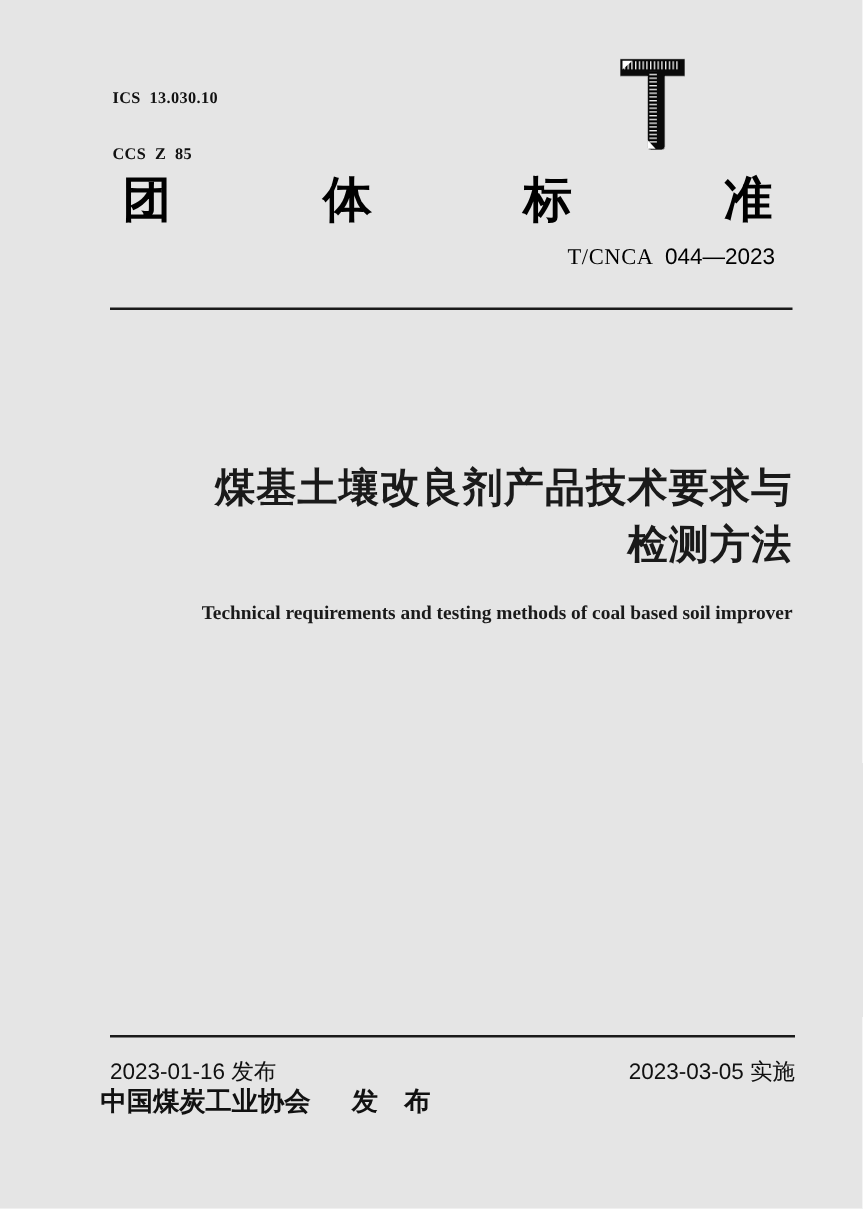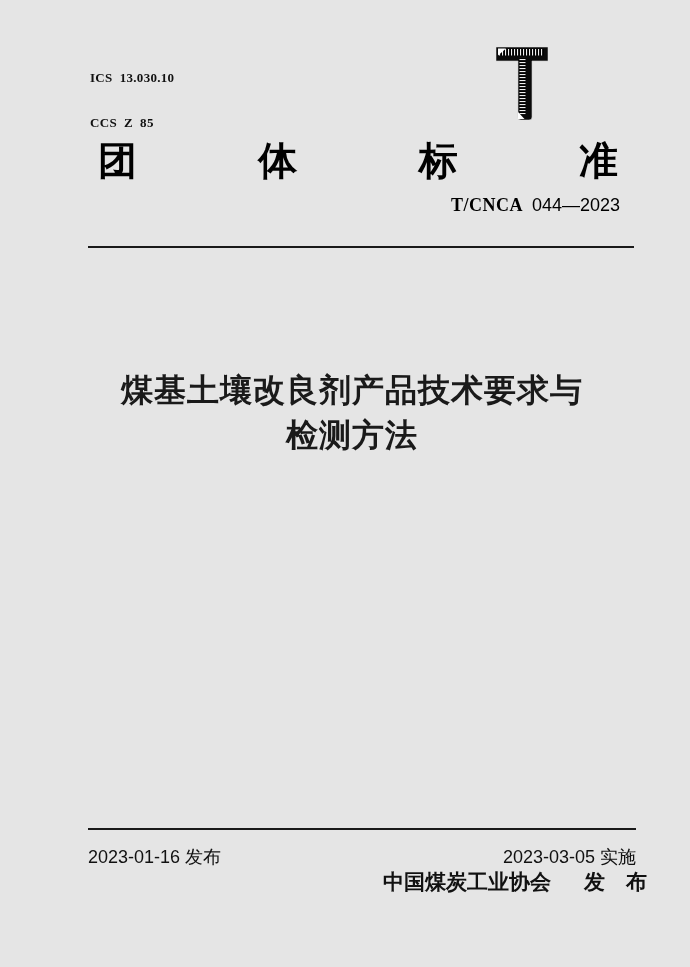--- a/index.html
+++ b/index.html
@@ -56,44 +56,44 @@
   .standard-code {
     position: absolute;
     top: 194px;
     right: 70px;
     font-size: 18px;
     line-height: 22px;
     white-space: nowrap;
   }
   .standard-code .code-prefix {
     font-family: "Liberation Serif", serif;
-    font-weight: bold;
+    font-weight: normal;
     letter-spacing: 0.5px;
   }
   .standard-code .code-number {
     font-family: "Liberation Sans", sans-serif;
     font-weight: 500;
     margin-left: 9px;
   }
 
   .rule {
     position: absolute;
     height: 2px;
     background: #1a1a1a;
   }
   .rule-top { left: 88px; top: 246px; width: 546px; }
   .rule-bottom { left: 88px; top: 828px; width: 548px; }
 
   
   .title-zone {
     position: absolute;
-    left: 57px;
+    left: 44px;
     top: 368px;
     width: 590px;
-    text-align: center;
+    text-align: right;
   }
   .title-line {
     font-weight: bold;
     font-size: 32px;
     line-height: 45px;
     letter-spacing: 1px;
     color: #1a1a1a;
     white-space: nowrap;
   }
   .title-english {
@@ -120,21 +120,21 @@
   }
   .date-item { white-space: nowrap; }
   .date-item .date-label { margin-left: 5px; font-weight: 500; }
 
   
   .publisher-row {
     position: absolute;
     left: 57px;
     top: 843px;
     width: 590px;
-    text-align: right;
+    text-align: left;
     font-weight: bold;
     font-size: 21px;
     line-height: 26px;
     color: #111;
     white-space: pre;
   }
   .publisher-row .publish-label { margin-left: 33px; }
 </style>
 </head>
 <body>
@@ -180,20 +180,21 @@
 
   <div class="standard-code">
     <span class="code-prefix">T/CNCA</span><span class="code-number">044—2023</span>
   </div>
 
   <div class="rule rule-top"></div>
 
   <div class="title-zone">
     <div class="title-line">煤基土壤改良剂产品技术要求与</div>
     <div class="title-line">检测方法</div>
+    <div class="title-english">Technical requirements and testing methods of coal based soil improver</div>
   </div>
 
   <div class="dates-row">
     <div class="date-item">
       <span>2023-01-16</span><span class="date-label">发布</span>
     </div>
     <div class="date-item">
       <span>2023-03-05</span><span class="date-label">实施</span>
     </div>
   </div>

